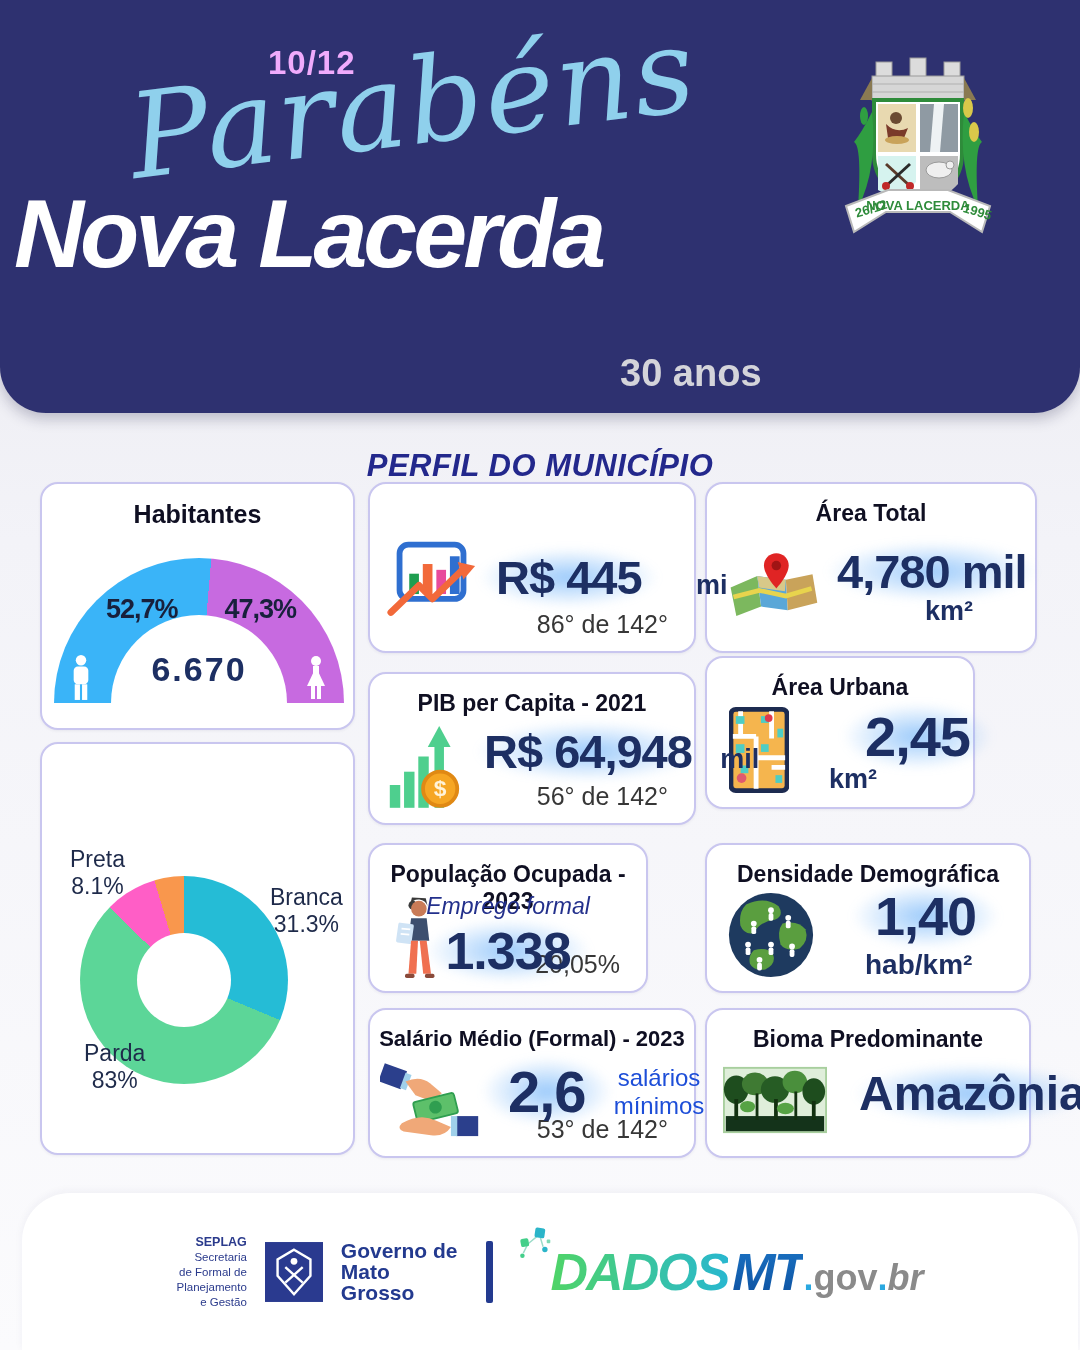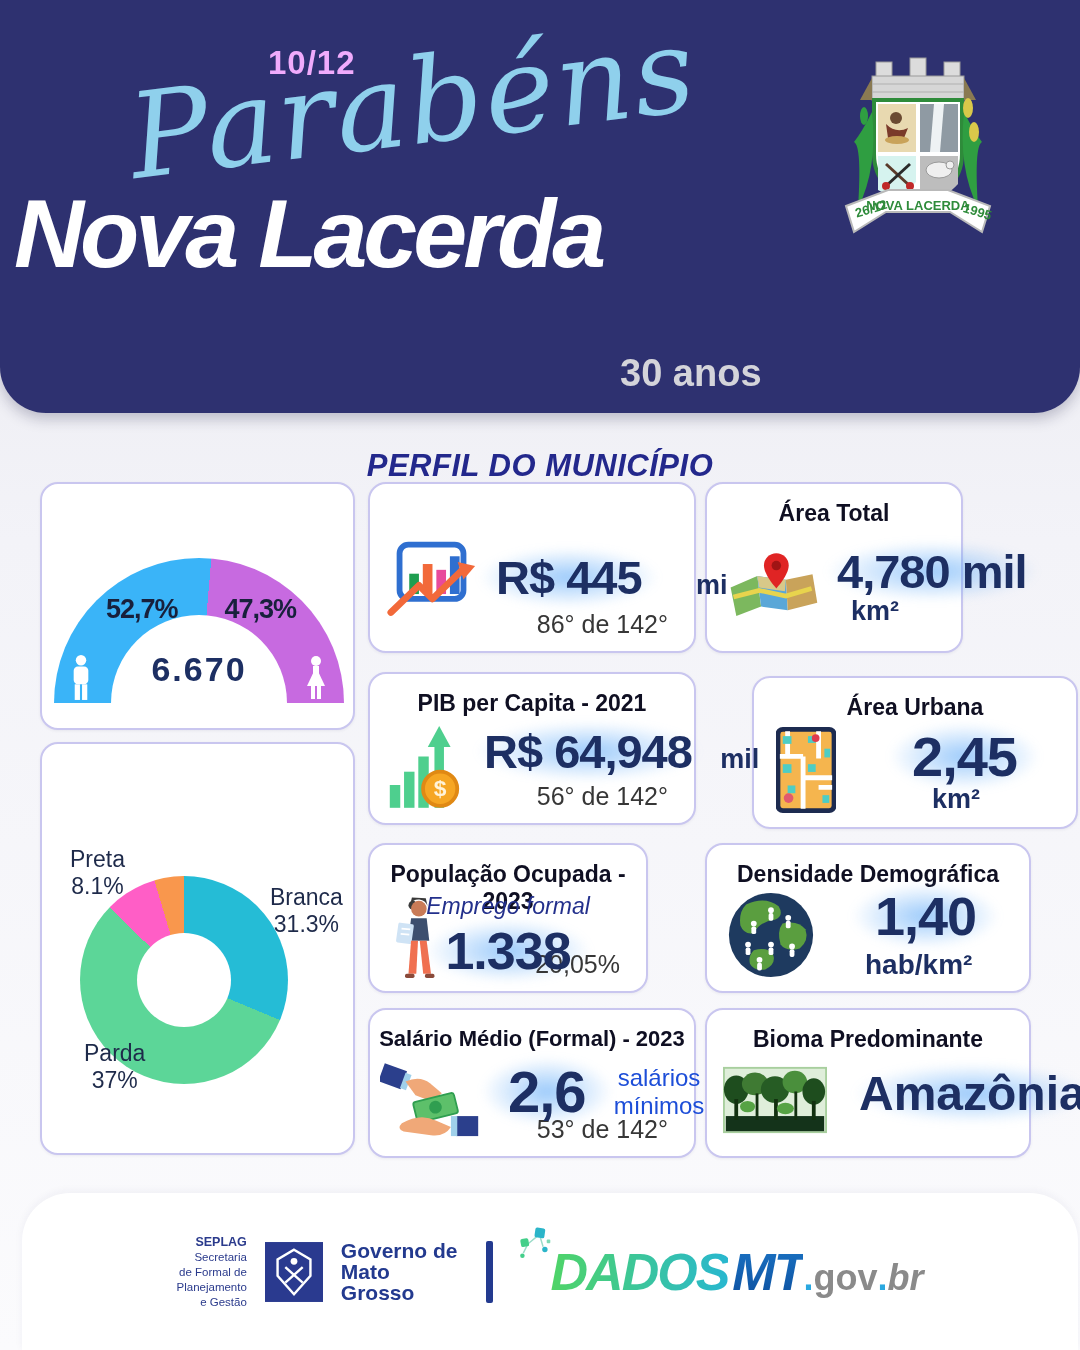--- a/index.html
+++ b/index.html
@@ -112,20 +112,21 @@
       <path d="M28,168 L70,152 H130 L172,168 L164,194 L132,174 H68 L36,194 z" fill="#ffffff" stroke="#b9b9b9" stroke-width="2"></path>
       <text x="38" y="178" transform="rotate(-17 44 176)" font-size="13" font-weight="bold" fill="#2e8b3a">26/12</text>
       <text x="100" y="172" text-anchor="middle" font-size="13" font-weight="bold" fill="#2e8b3a">NOVA LACERDA</text>
       <text x="144" y="176" transform="rotate(17 152 176)" font-size="13" font-weight="bold" fill="#2e8b3a">1995</text>
     </svg>
   </div>
 
   <div class="section-title">PERFIL DO MUNICÍPIO</div>
 
   <div class="card" style="left:40px;top:482px;width:315px;height:248px;">
+    <div class="card-title" style="font-size:25px;">Habitantes</div>
     <div class="gauge-wrap">
       <div class="gauge-arc" style="background: conic-gradient(from 270deg at 50% 100%, rgb(58, 180, 248) 0deg, rgb(58, 180, 248) 94.86deg, rgb(199, 106, 224) 94.86deg, rgb(199, 106, 224) 180deg, transparent 180deg, transparent 360deg);"></div>
       <div class="gauge-label" style="left:52px;top:36px;">52,7%</div>
       <div class="gauge-label" style="right:48px;top:36px;">47,3%</div>
       <div class="gauge-total">6.670</div>
       <svg class="gauge-person" style="left:16px;bottom:2px;" width="22" height="46" viewBox="0 0 20 44">
         <circle cx="10" cy="5" r="5" fill="#fff"></circle>
           <rect x="3" y="11" width="14" height="17" rx="4" fill="#fff"></rect>
         <rect x="4" y="28" width="5" height="15" fill="#fff"></rect>
           <rect x="11" y="28" width="5" height="15" fill="#fff"></rect>
@@ -145,21 +146,21 @@
     <div class="donut-label" style="left:28px;top:102px;">
       <span>Preta</span><br>
       <span>8.1%</span>
     </div>
     <div class="donut-label" style="left:228px;top:140px;">
       <span>Branca</span><br>
       <span>31.3%</span>
     </div>
     <div class="donut-label" style="left:42px;top:296px;">
       <span>Parda</span><br>
-      <span>37%</span>
+      <span>83%</span>
     </div>
   </div>
 
   <div class="card" style="left:368px;top:482px;width:328px;height:171px;">
     <svg class="stat-icon" width="92" height="84" viewBox="0 0 95 85">
       <rect x="14" y="6" width="66" height="56" rx="9" fill="none" stroke="#2f6fd0" stroke-width="6"></rect>
       <rect x="24" y="36" width="10" height="21" fill="#1e9e50"></rect>
       <rect x="38" y="26" width="10" height="31" fill="#f2693a"></rect>
       <rect x="52" y="32" width="10" height="25" fill="#e84a9b"></rect>
       <rect x="66" y="18" width="10" height="39" fill="#2f6fd0"></rect>
@@ -232,40 +233,40 @@
     <div style="position:absolute;left:120px;top:44px;white-space:nowrap;display:flex;align-items:center;">
       <span class="glow"><span class="big-value" style="font-size:58px;">2,6</span></span>
       <span class="unit" style="font-weight:normal;color:#1d4ed8;font-size:24px;line-height:1.15;display:inline-block;text-align:center;margin-left:10px;">
         <span>salários</span><br>
         <span>mínimos</span>
       </span>
     </div>
     <div class="rank">53° de 142°</div>
   </div>
 
-  <div class="card" style="left:705px;top:482px;width:258px;height:171px;">
+  <div class="card" style="left:705px;top:482px;width:332px;height:171px;">
     <div class="card-title">Área Total</div>
     <svg class="stat-icon" style="top:66px;" width="100" height="74" viewBox="0 0 105 75">
       <polygon points="8,38 36,26 40,58 14,68" fill="#7cb85e"></polygon>
       <polygon points="36,26 66,30 68,62 40,58" fill="#5aa7d8"></polygon>
       <polygon points="36,26 66,30 65,42 38,38" fill="#d8c989"></polygon>
       <polygon points="66,30 94,24 99,54 68,62" fill="#c9a35a"></polygon>
       <polyline points="11,48 38,41 66,47 93,39" stroke="#e8d44d" stroke-width="5" fill="none"></polyline>
       <path d="M56,2 a13,13 0 0 1 13,13 c0,10 -13,24 -13,24 c0,0 -13,-14 -13,-24 a13,13 0 0 1 13,-13 z" fill="#e02424"></path>
       <circle cx="56" cy="15" r="5" fill="#a01414"></circle>
     </svg>
     <div style="position:absolute;left:112px;top:56px;white-space:nowrap;">
       <span class="glow"><span class="big-value">4,780 mil</span></span>
     </div>
     <div style="position:absolute;right:62px;top:112px;">
       <span class="unit">km²</span>
     </div>
   </div>
 
-  <div class="card" style="left:705px;top:676px;width:326px;height:153px;margin-left:47px;">
+  <div class="card" style="left:705px;top:656px;width:270px;height:153px;">
     <div class="card-title">Área Urbana</div>
     <svg class="stat-icon" style="top:48px;left:22px;" width="60" height="88" viewBox="0 0 62 88">
       <rect x="2" y="2" width="58" height="84" rx="5" fill="#f5b54e" stroke="#1d2b50" stroke-width="5"></rect>
       <path d="M4,30 h24 M28,30 v54 M28,52 h30 M12,4 v26 M44,4 v28 M44,62 h14" stroke="#ffffff" stroke-width="5" fill="none"></path>
       <rect x="7" y="9" width="9" height="8" fill="#4ecdc4"></rect>
         <rect x="33" y="9" width="8" height="7" fill="#4ecdc4"></rect>
       <rect x="7" y="38" width="9" height="9" fill="#4ecdc4"></rect>
         <rect x="33" y="38" width="8" height="8" fill="#4ecdc4"></rect>
       <rect x="50" y="22" width="6" height="9" fill="#4ecdc4"></rect>
         <rect x="12" y="60" width="8" height="8" fill="#4ecdc4"></rect>

